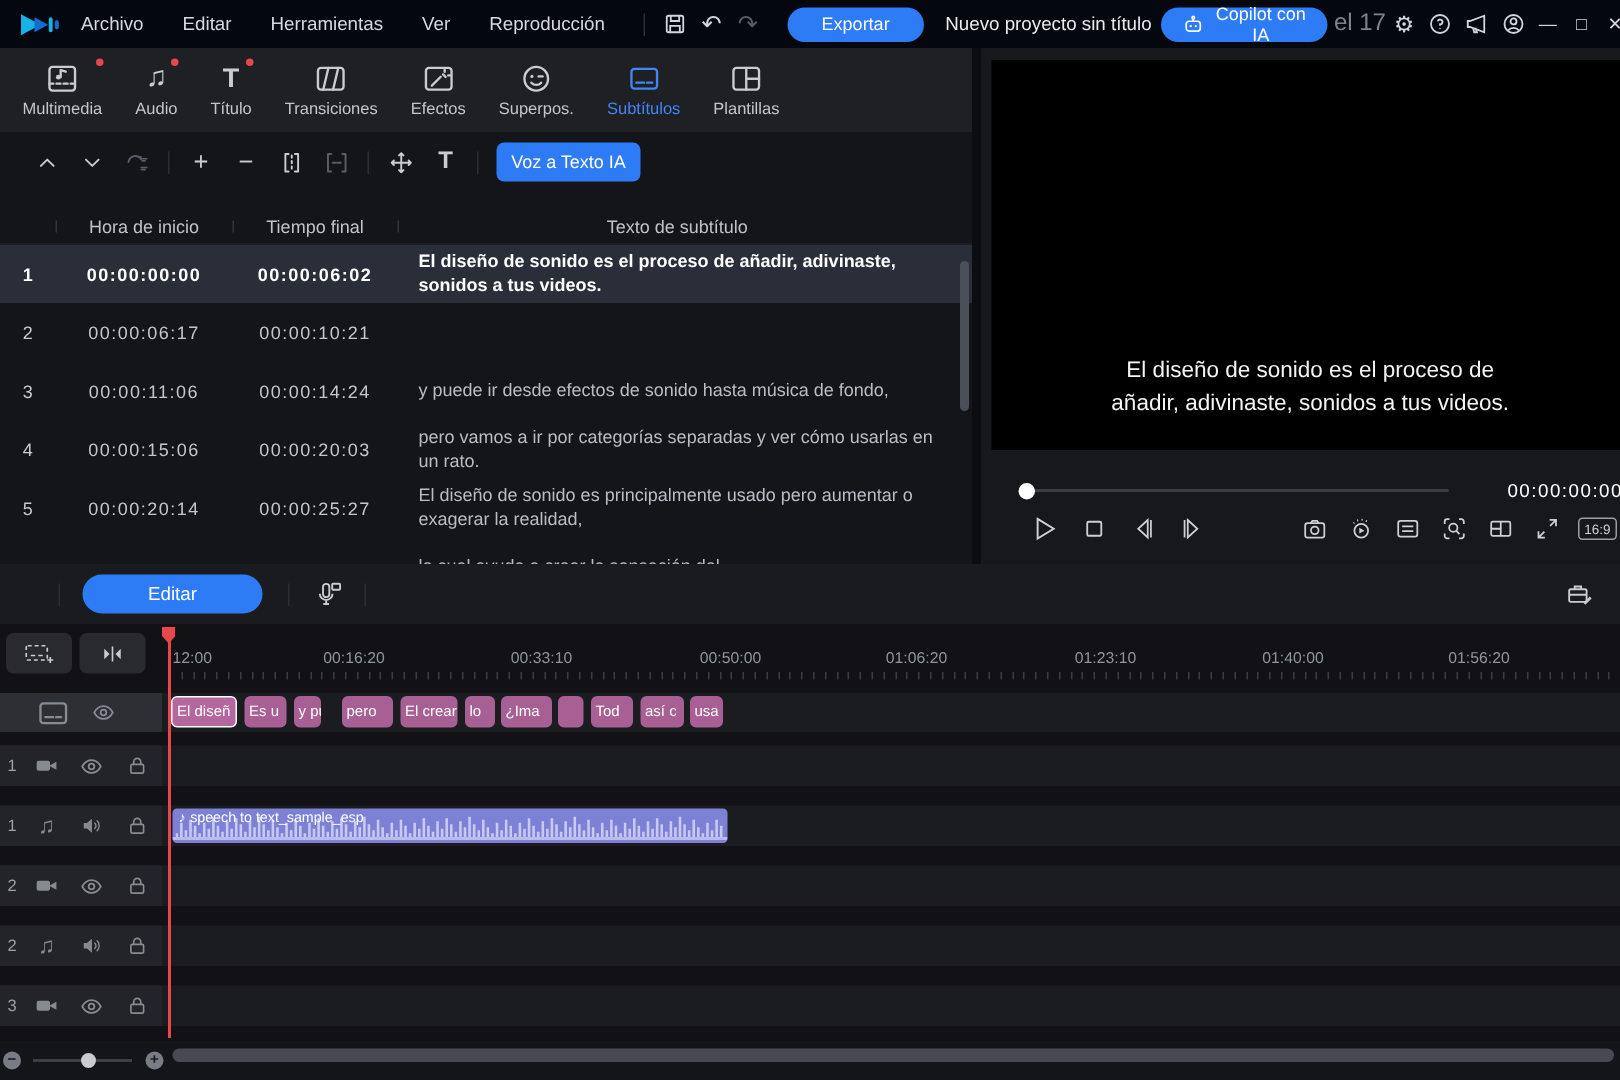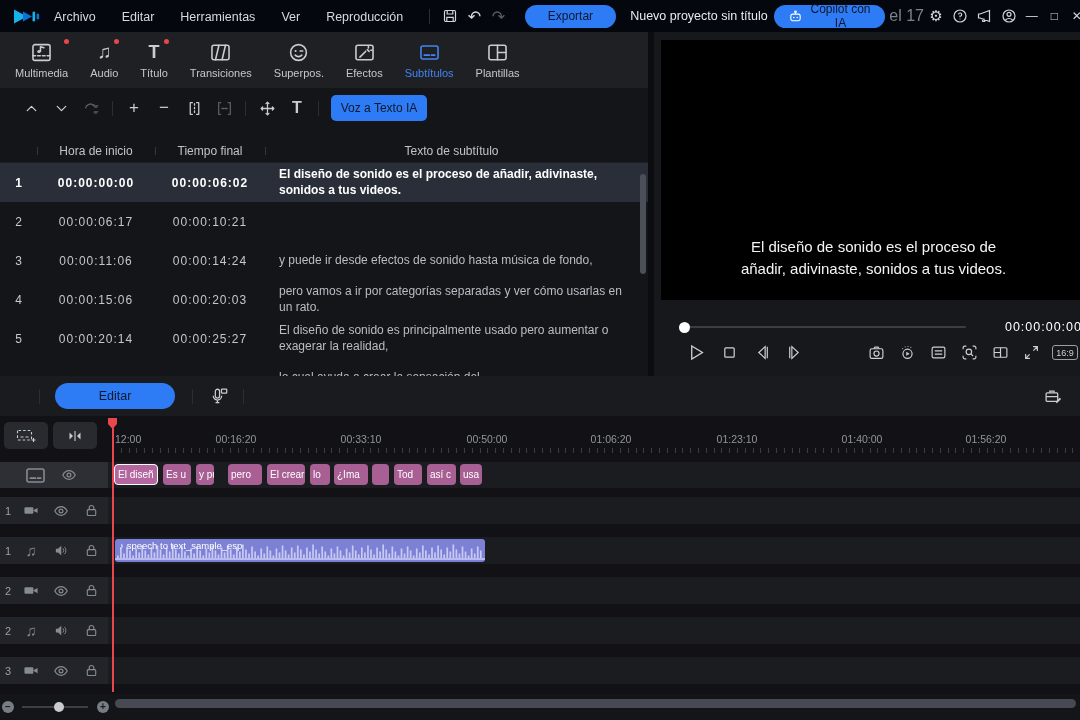--- a/index.html
+++ b/index.html
@@ -9,21 +9,21 @@
   .abs { position:absolute; }
   .flex { display:flex; align-items:center; }
   .ico { display:inline-flex; align-items:center; justify-content:center; color:#c9ccd2; }
   .ico svg { display:block; }
   .dim { color:#595e66 !important; }
 
   
   #titlebar { left:0; top:0; width:1080px; height:32px; background:#04070d; display:flex; align-items:center; z-index:30;}
   #titlebar .menu { font-size:12.5px; color:#d6d9dd; margin-right:26px; cursor:default; }
   .vdiv { width:1px; height:15px; background:#2b2e35; }
-  .pill { background:#2d7cf6; color:#0f172a; border:none; border-radius:13px; font-size:12px;
+  .pill { background:#2d7cf6; color:#ffffff; border:none; border-radius:13px; font-size:12px;
           display:flex; align-items:center; justify-content:center; font-family:inherit; cursor:pointer; }
   #export-btn { width:106px; height:23px; margin:0 8px 0 14px; }
   #project-title { font-size:12.5px; color:#e9ebee; margin:0 6px; white-space:nowrap; }
   #copilot-btn { height:23px; padding:0 14px; gap:7px; border-radius:12px; }
   #partial-text { font-size:16px; color:#7e838b; margin-left:4px; white-space:nowrap;}
   .tb-ico { width:28px; height:28px; display:flex; align-items:center; justify-content:center; color:#d3d6db; }
   .winbtn { width:26px; height:30px; display:flex; align-items:center; justify-content:center; color:#d3d6db; font-size:12px; }
 
   
   #left-panel { left:0; top:32px; width:648px; height:344px; background:#141519; }
@@ -197,36 +197,36 @@
             <svg width="21" height="21" viewBox="0 0 16 16" fill="none" stroke="currentColor" stroke-width="1.2" stroke-linecap="round" stroke-linejoin="round">
               <rect x="1.5" y="2.5" width="13" height="11" rx="1.5"></rect>
               <path d="M6.8 2.5 4.2 13.5M11.8 2.5 9.2 13.5"></path>
             </svg>
           </span>
           <span class="tlabel">Transiciones</span>
         </div>
         <div class="tab">
           <span class="ico">
             <svg width="21" height="21" viewBox="0 0 16 16" fill="none" stroke="currentColor" stroke-width="1.2" stroke-linecap="round" stroke-linejoin="round">
+              <rect x="1.5" y="2.5" width="13" height="11" rx="1.5"></rect>
+              <path d="M4.5 11.5l4.5-4.5M10.2 5.8l1.3 1.3M11 4.5v-1M12.8 6.3h1"></path>
+            </svg>
+          </span>
+          <span class="tlabel">Efectos</span>
+        </div>
+        <div class="tab">
+          <span class="ico">
+            <svg width="21" height="21" viewBox="0 0 16 16" fill="none" stroke="currentColor" stroke-width="1.2" stroke-linecap="round" stroke-linejoin="round">
               <circle cx="8" cy="8" r="6"></circle>
               <circle cx="5.8" cy="6.8" r="0.8" fill="currentColor" stroke="none"></circle>
               <path d="M9.2 6.8h2"></path>
               <path d="M5.5 10a3.3 3.3 0 0 0 5 0"></path>
             </svg>
           </span>
           <span class="tlabel">Superpos.</span>
-        </div>
-        <div class="tab">
-          <span class="ico">
-            <svg width="21" height="21" viewBox="0 0 16 16" fill="none" stroke="currentColor" stroke-width="1.2" stroke-linecap="round" stroke-linejoin="round">
-              <rect x="1.5" y="2.5" width="13" height="11" rx="1.5"></rect>
-              <path d="M4.5 11.5l4.5-4.5M10.2 5.8l1.3 1.3M11 4.5v-1M12.8 6.3h1"></path>
-            </svg>
-          </span>
-          <span class="tlabel">Efectos</span>
         </div>
         <div class="tab active">
           <span class="ico">
             <svg width="21" height="21" viewBox="0 0 16 16" fill="none" stroke="currentColor" stroke-width="1.2" stroke-linecap="round" stroke-linejoin="round">
               <rect x="1.5" y="3" width="13" height="10" rx="1.5"></rect>
               <path d="M4 10h4M9.5 10h2.5"></path>
             </svg>
           </span>
           <span class="tlabel">Subtítulos</span>
         </div>

